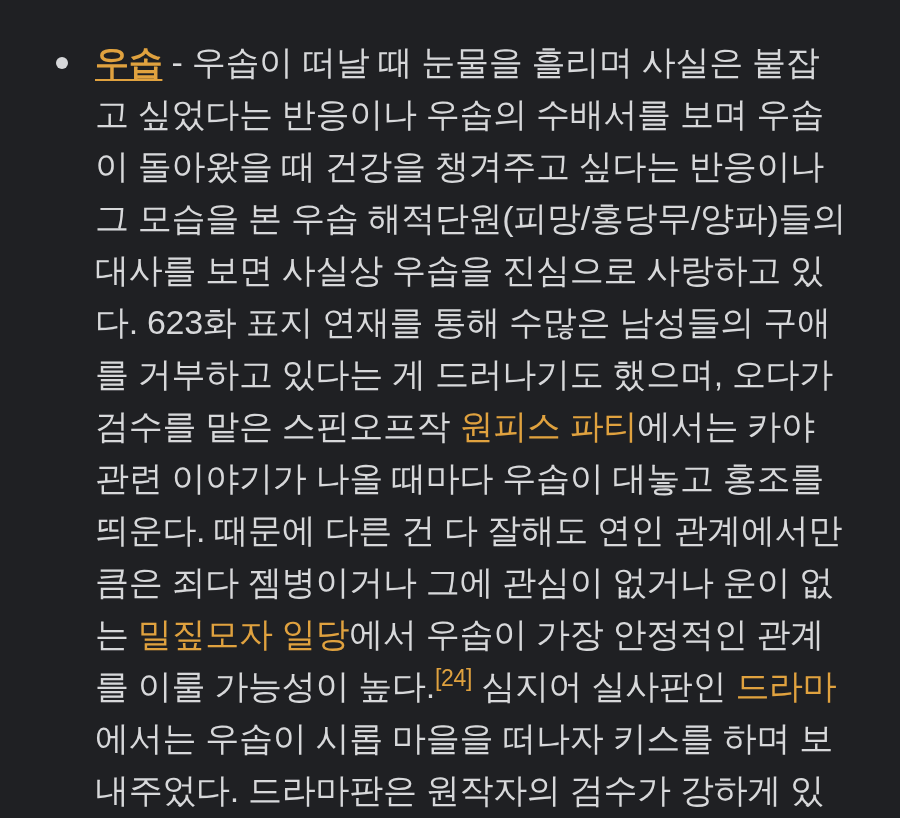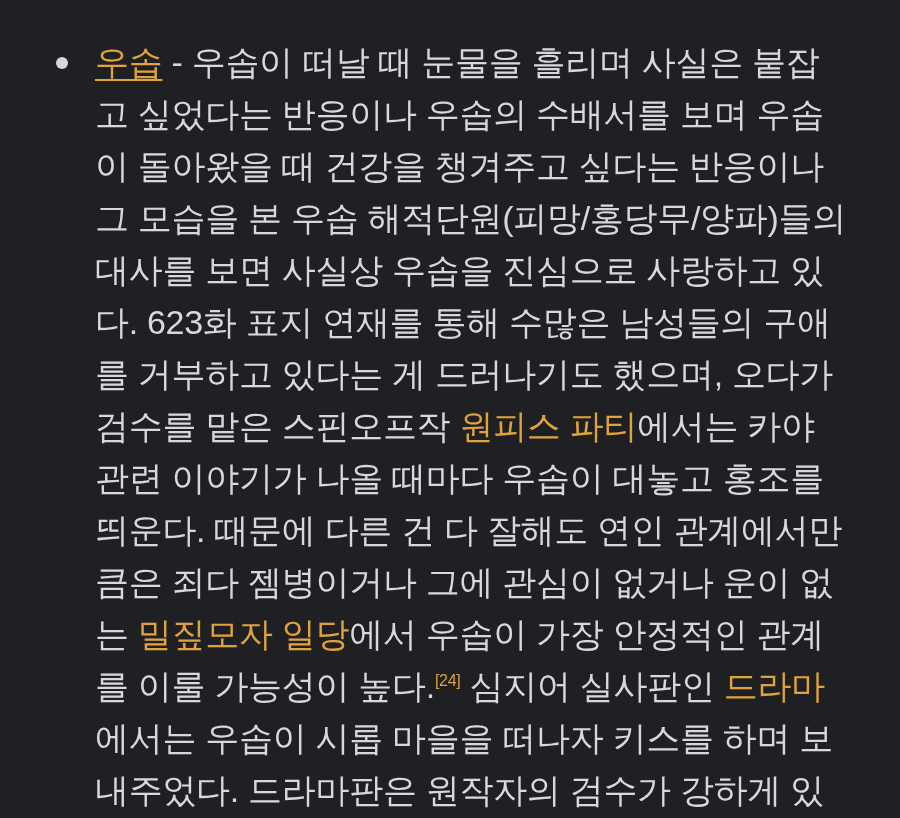--- a/index.html
+++ b/index.html
@@ -34,27 +34,27 @@
     line-height: 52px;
     word-break: break-all;
     letter-spacing: -0.3px;
     text-align: left;
   }
   .entry-text a {
     text-decoration: none;
     cursor: pointer;
   }
   .entry-text a.bold-underline {
-    font-weight: normal;
+    font-weight: bold;
     text-decoration: underline;
     text-underline-offset: 5px;
     text-decoration-thickness: 2px;
   }
   .entry-text sup {
-    font-size: 16px;
+    font-size: 23px;
     line-height: 0;
     vertical-align: super;
   }
 </style>
 </head>
 <body style="background: rgb(31, 32, 35);">
 
 <div class="page" style="background: rgb(31, 32, 35);">
   <span class="bullet-dot" style="background: rgb(215, 216, 218);"></span>
   <div class="entry-text" style="color: rgb(215, 216, 218);"><a class="bold-underline" style="color: rgb(224, 162, 63);">우솝</a><span> - 우솝이 떠날 때 눈물을 흘리며 사실은 붙잡고 싶었다는 반응이나 우솝의 수배서를 보며 우솝이 돌아왔을 때 건강을 챙겨주고 싶다는 반응이나 그 모습을 본 우솝 해적단원(피망/홍당무/양파)들의 대사를 보면 사실상 우솝을 진심으로 사랑하고 있다. 623화 표지 연재를 통해 수많은 남성들의 구애를 거부하고 있다는 게 드러나기도 했으며, 오다가 검수를 맡은 스핀오프작 </span><a style="color: rgb(224, 162, 63);">원피스 파티</a><span>에서는 카야 관련 이야기가 나올 때마다 우솝이 대놓고 홍조를 띄운다. 때문에 다른 건 다 잘해도 연인 관계에서만큼은 죄다 젬병이거나 그에 관심이 없거나 운이 없는 </span><a style="color: rgb(224, 162, 63);">밀짚모자 일당</a><span>에서 우솝이 가장 안정적인 관계를 이룰 가능성이 높다.</span><sup><a style="color: rgb(224, 162, 63);">[24]</a></sup><span> 심지어 실사판인 </span><a style="color: rgb(224, 162, 63);">드라마</a><span>에서는 우솝이 시롭 마을을 떠나자 키스를 하며 보내주었다. 드라마판은 원작자의 검수가 강하게 있었던만큼 사실상 둘의 커플링은 확정이라고 보아도 좋을 것이다.</span></div>

